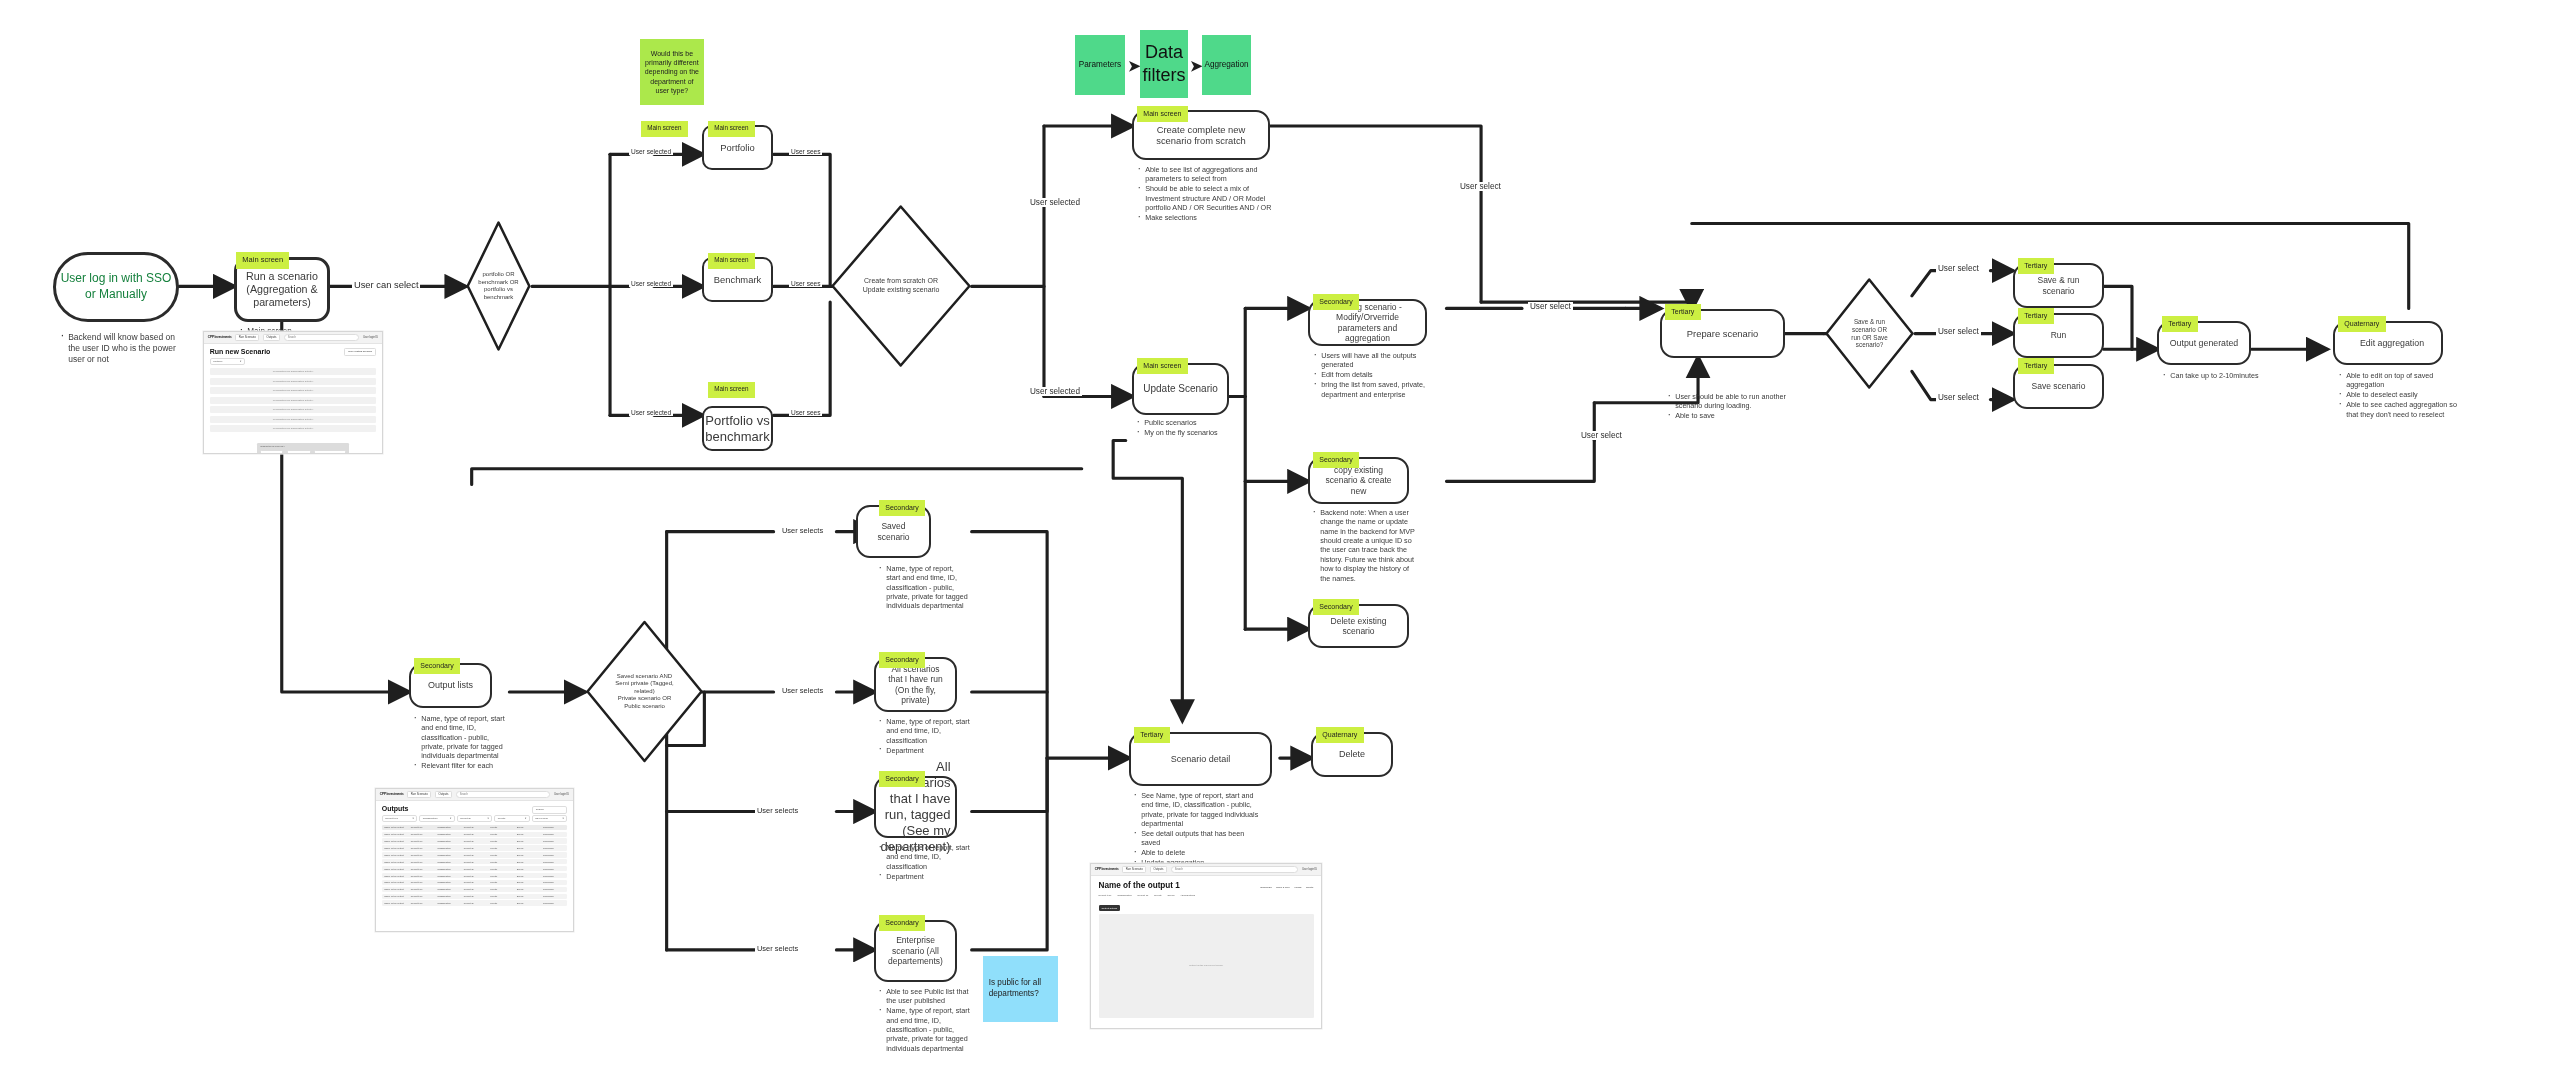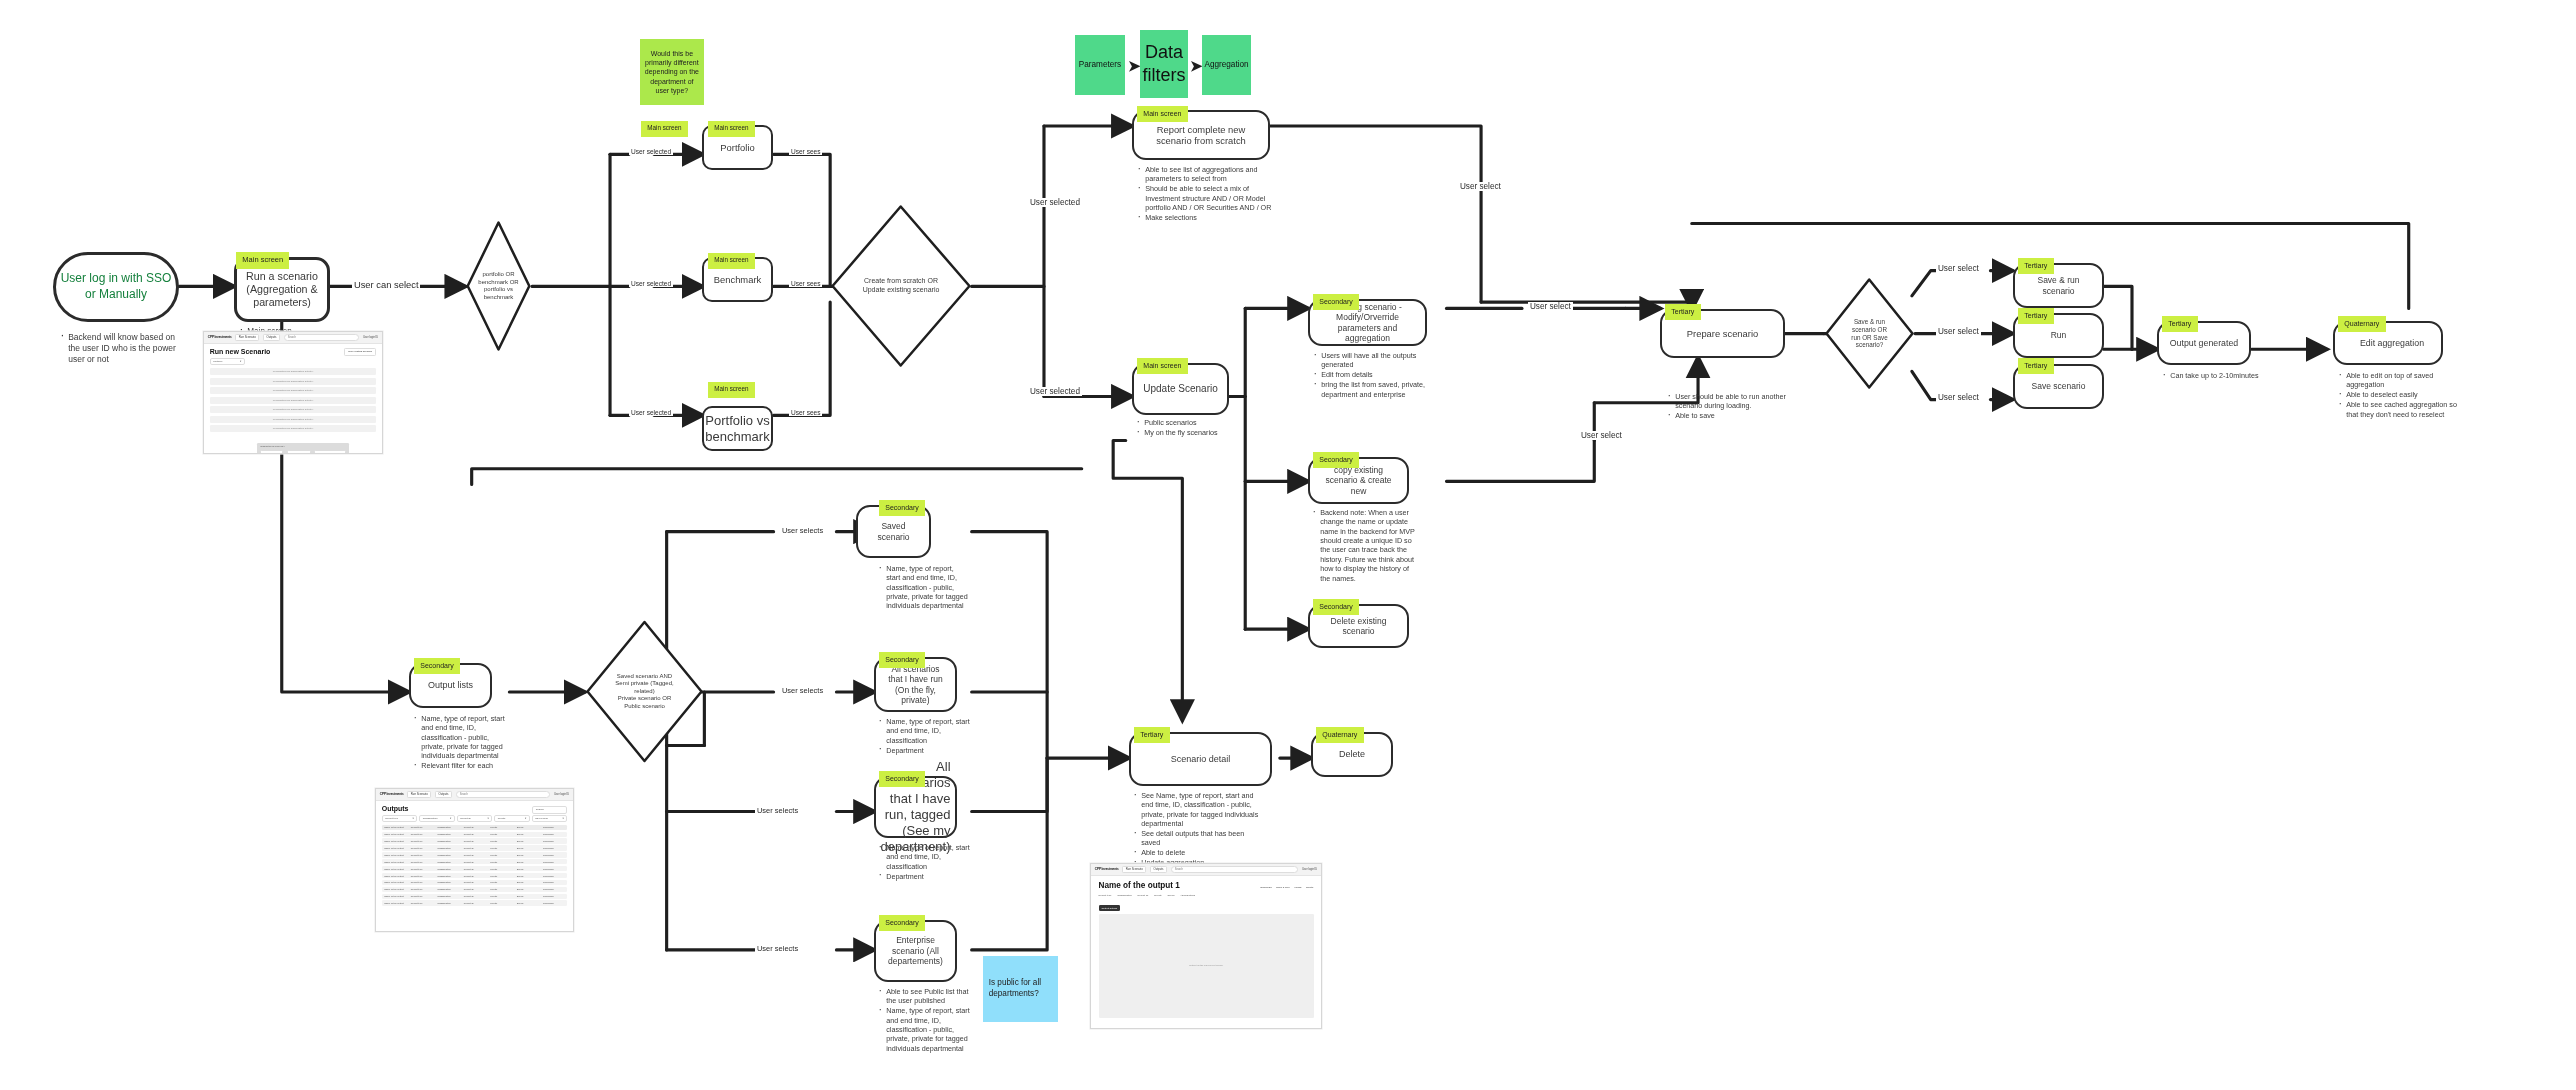--- a/index.html
+++ b/index.html
@@ -306,21 +306,21 @@
         <div>Update existing scenario</div>
       </div>
     </div>
   </div>
 
   <div class="elabel" style="left:1028px;top:198px;font-size:8.2px;"><span>User selected</span></div>
   <div class="elabel" style="left:1028px;top:387px;font-size:8.2px;"><span>User selected</span></div>
 
   <div class="tag" style="left:1137px;top:106px;font-size:7px;"><span>Main screen</span></div>
   <div class="node" style="left:1132px;top:110px;width:138px;height:50px;font-size:9.4px;border-width:2.5px;">
-    <span class="label">Report complete new scenario from scratch</span>
+    <span class="label">Create complete new scenario from scratch</span>
   </div>
   <div class="bullets" style="left:1137px;top:165px;width:140px;font-size:7.2px;">
     <ul>
       <li>Able to see list of aggregations and parameters to select from</li>
       <li>Should be able to select a mix of Investment structure AND / OR Model portfolio AND / OR Securities AND / OR</li>
       <li>Make selections</li>
     </ul>
   </div>
 
   <div class="tag" style="left:1137px;top:358px;font-size:7px;"><span>Main screen</span></div>

